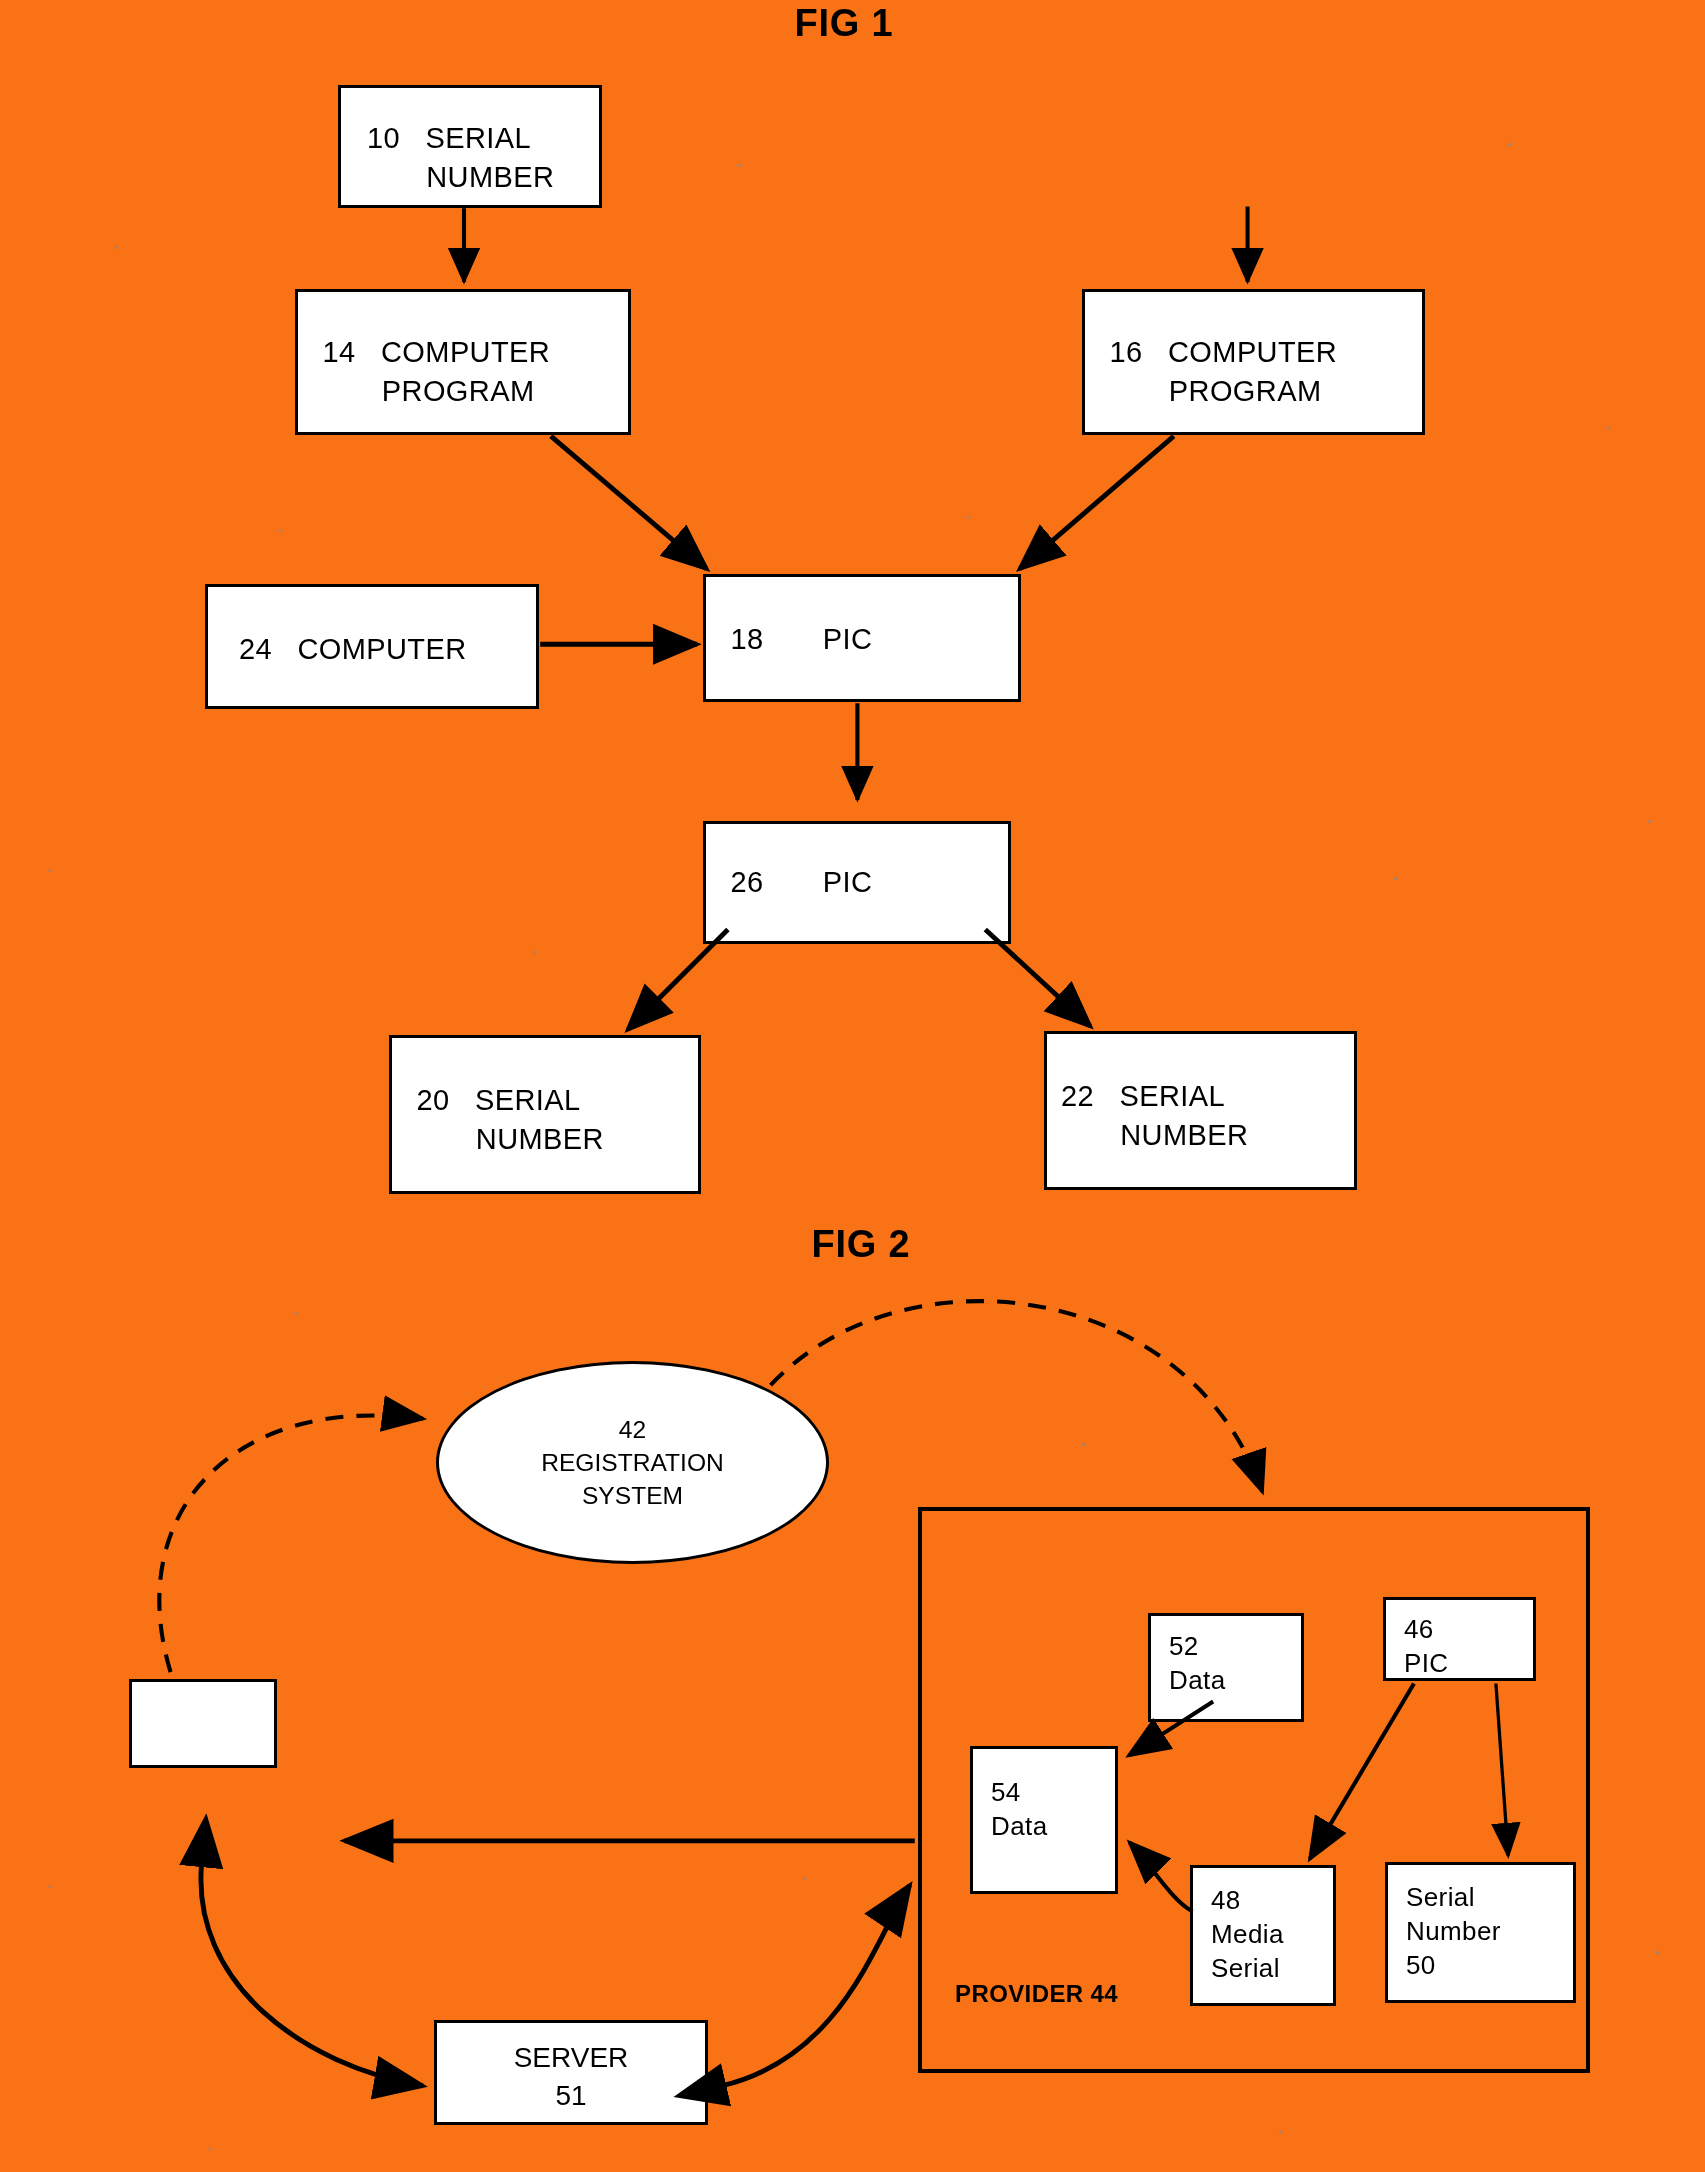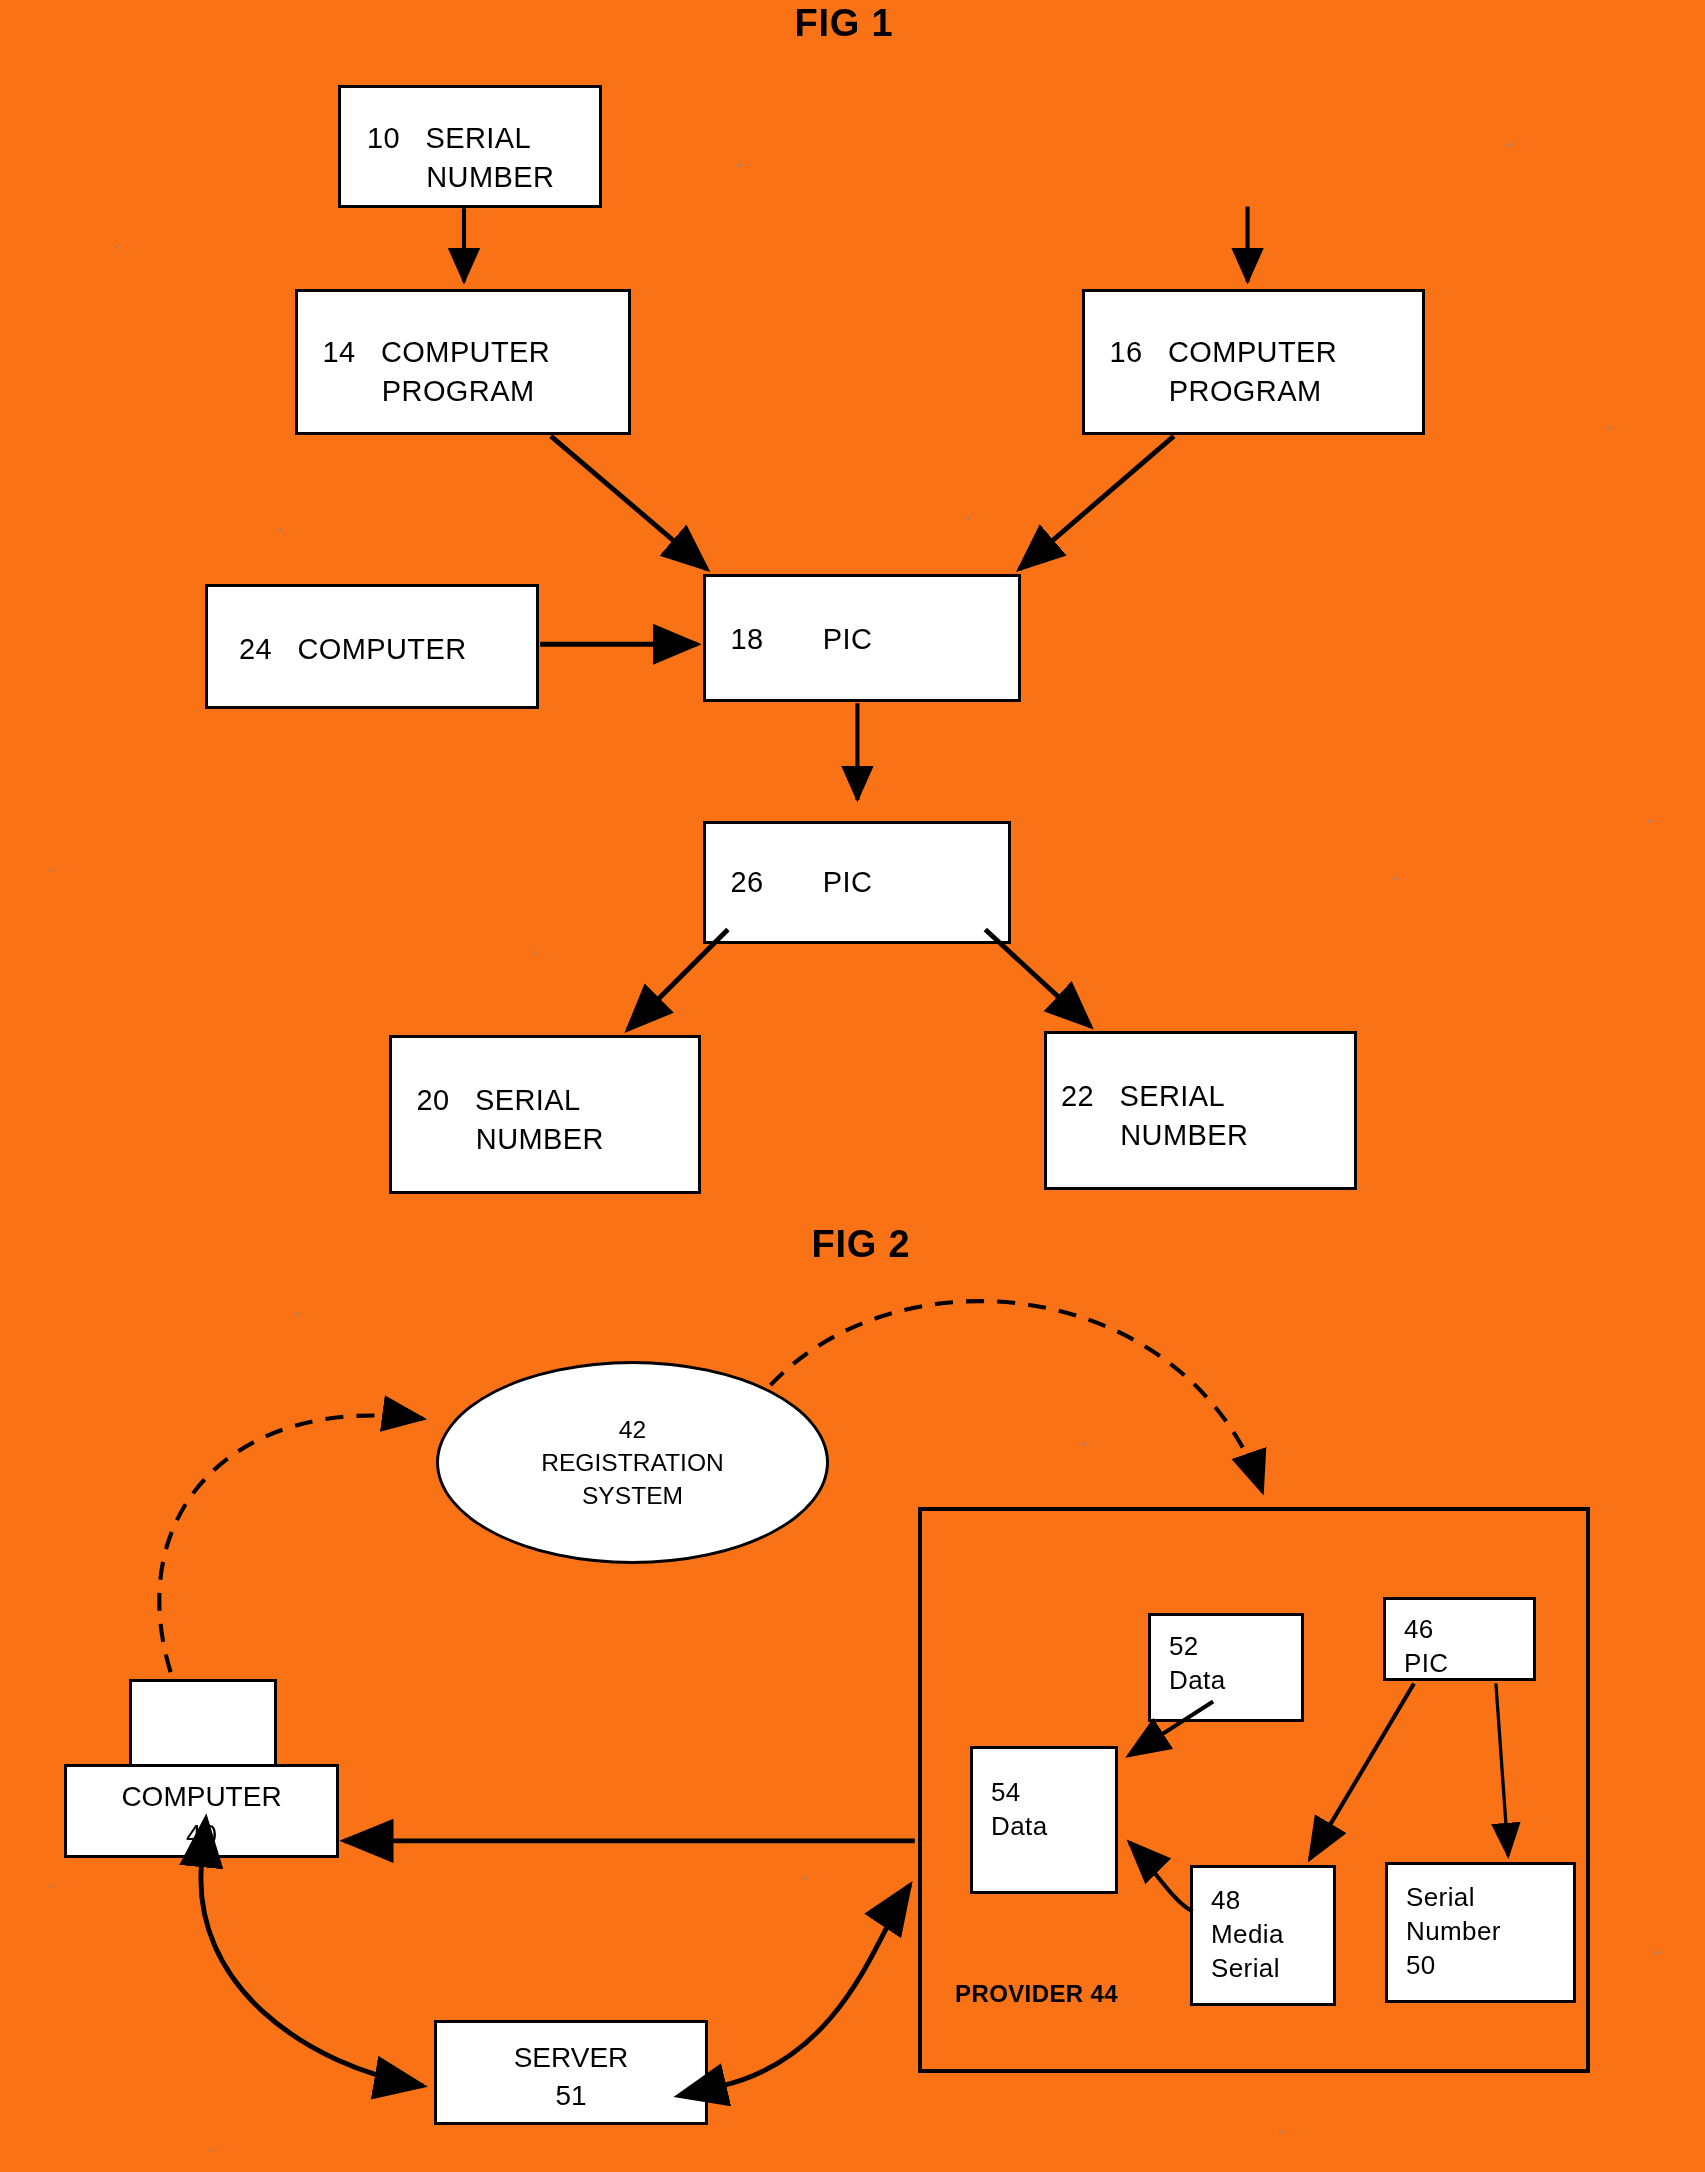--- a/index.html
+++ b/index.html
@@ -149,24 +149,20 @@
 
   <div class="fig-title" style="left:697px; top:1223px; width:328px;">FIG 2</div>
 
   <div class="ellipse-node" style="left:436px; top:1361px; width:393px; height:203px;">
     <div class="txt">42
 REGISTRATION
 SYSTEM</div>
   </div>
 
   <div class="node" style="left:129px; top:1679px; width:148px; height:89px; border-width:3.3px;"></div>
-  <div class="node" style="left:64px; top:1764px; width:275px; height:94px; border-width:3.3px;">
-    <div class="centerlabel" style="left:0; top:10.7px;">COMPUTER
-40</div>
-  </div>
 
   <div class="node" style="left:434px; top:2020px; width:274px; height:105px; border-width:3.3px;">
     <div class="centerlabel" style="left:0; top:16.4px;">SERVER
 51</div>
   </div>
 
   <div class="provider-box" style="left:918px; top:1507px; width:672px; height:566px;"></div>
   <div class="provider-label" style="left:955px; top:1980px;">PROVIDER 44</div>
 
   <div class="node small-node" style="left:1148px; top:1613px; width:156px; height:109px;">

